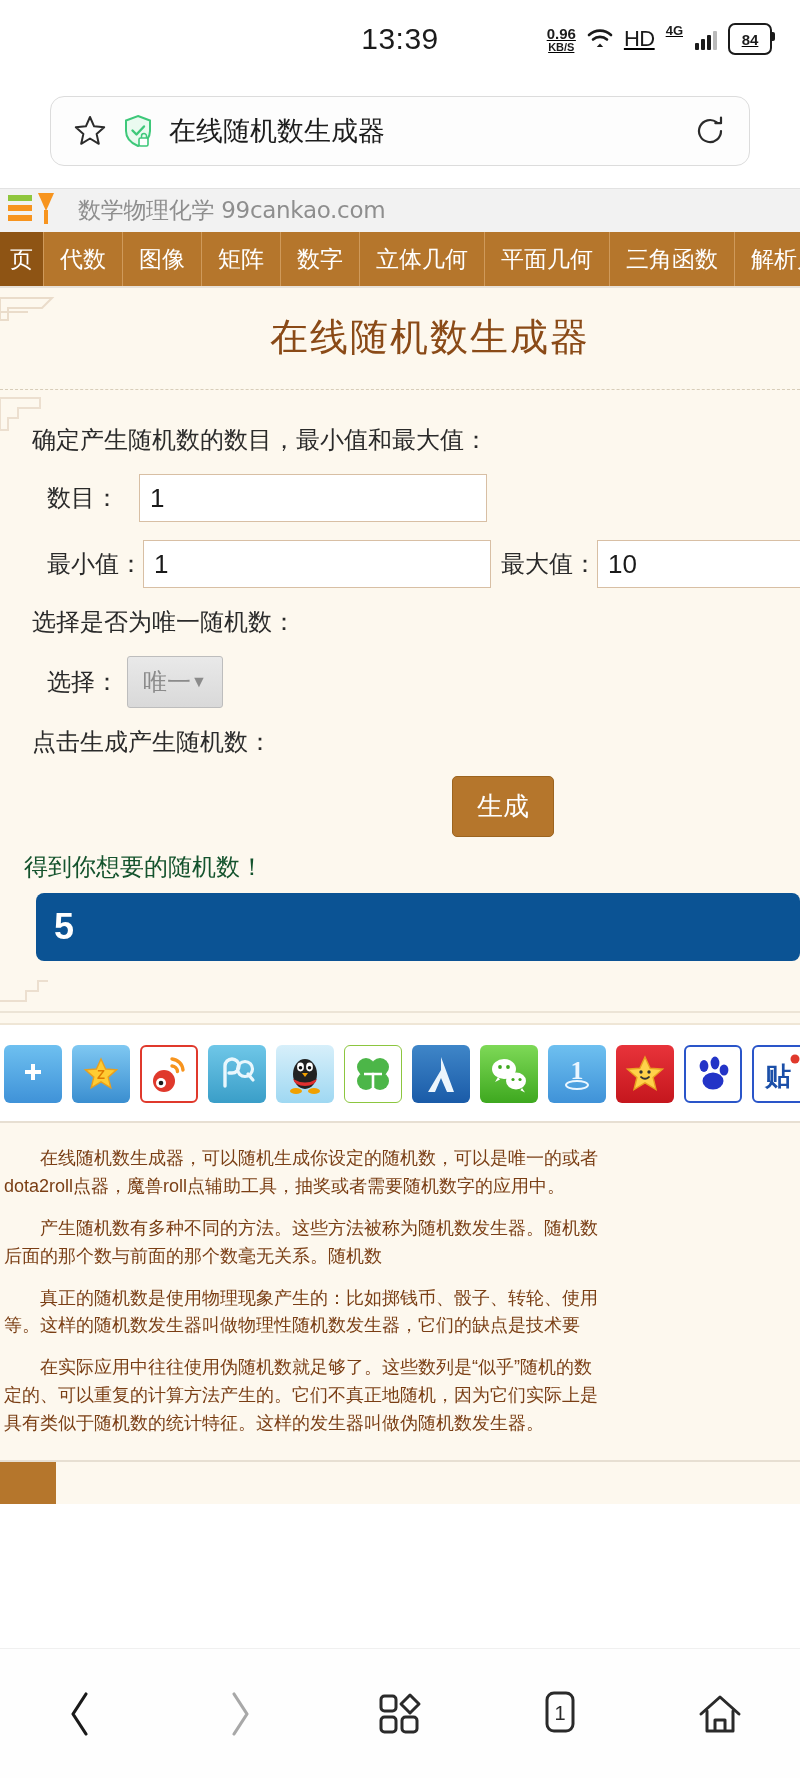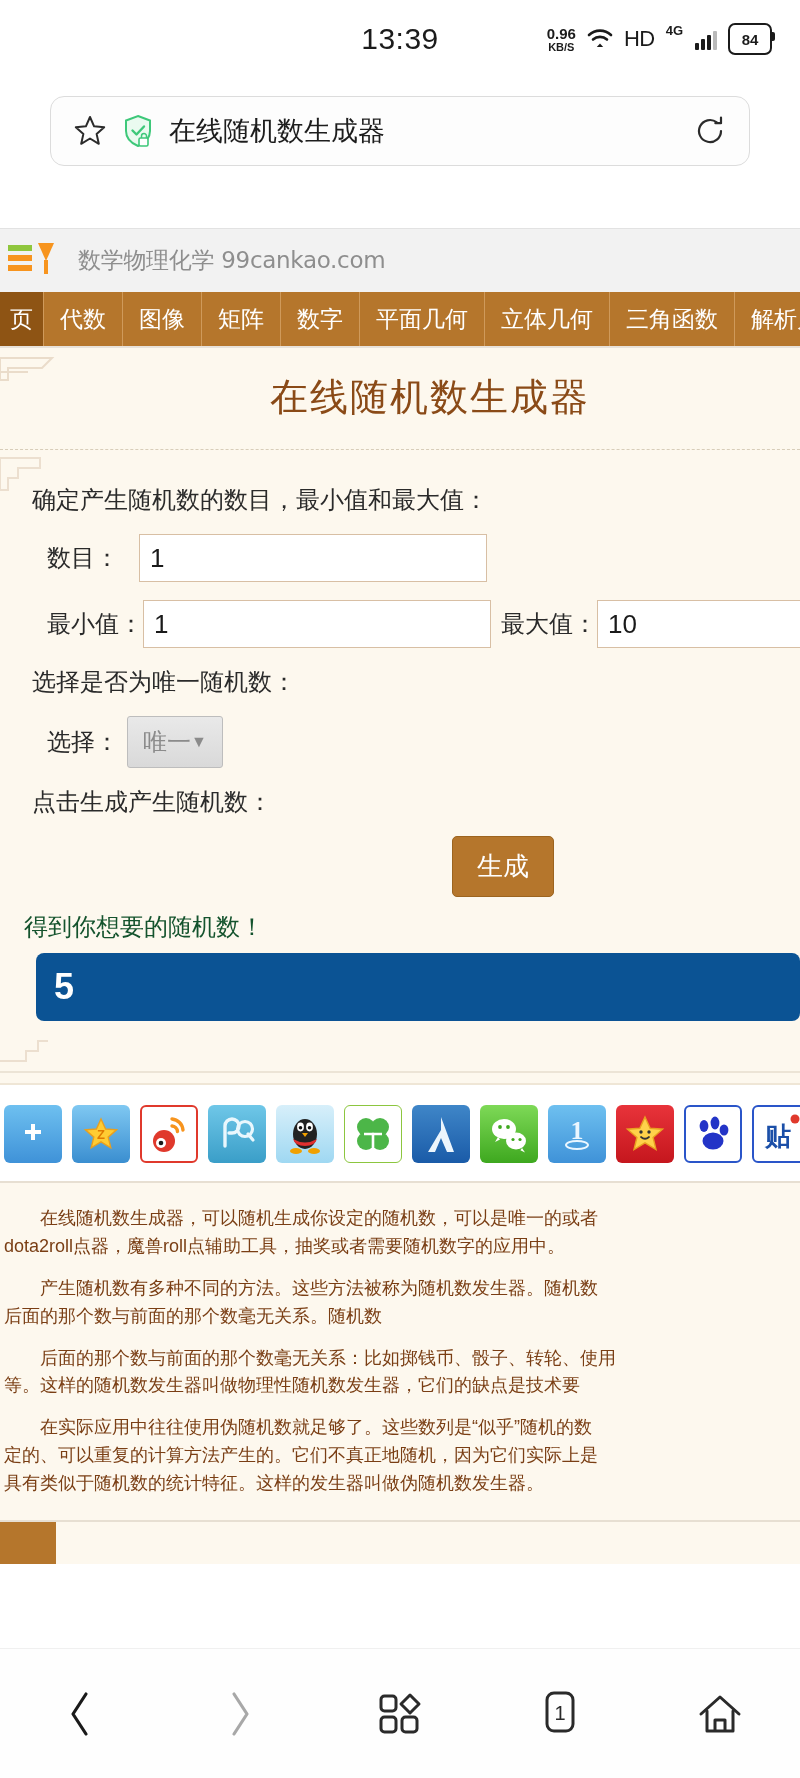--- a/index.html
+++ b/index.html
@@ -25,20 +25,21 @@
     letter-spacing: 0.5px;
   }
   .status-right {
     position: absolute;
     right: 28px;
     top: 50%;
     transform: translateY(-50%);
     display: flex;
     align-items: center;
     gap: 11px;
+    text-decoration: underline;
   }
   .net-speed {
     display: flex; flex-direction: column;
     align-items: center; line-height: 1.0;
     color: #1b1b1b;
   }
   .net-speed .v { font-size: 15px; font-weight: 600; }
   .net-speed .u { font-size: 11px; font-weight: 600; margin-top: 1px; }
   .wifi-ic { width: 26px; height: 22px; position: relative; }
   .hd-text { font-size: 22px; color:#1b1b1b; letter-spacing:-0.5px;}
@@ -77,29 +78,28 @@
     flex: 1;
     font-size: 27px;
     color: #1d1d1d;
     white-space: nowrap;
     overflow: hidden;
   }
   .reload-ic { width:34px; height:34px; flex:none; }
 
   
   .site-header {
-    height: 64px;
+    height: 44px;
     background: #f2f2f2;
     border-top: 1px solid #e2e2e2;
     display: flex;
     align-items: center;
     padding-left: 8px;
     gap: 12px;
     overflow: hidden;
-    margin-top: 40px;
   }
   .logo-mark { width: 58px; height: 40px; flex:none; position:relative;}
   .site-name {
     font-size: 23px;
     color: #8e8e8e;
     font-family: "DejaVu Sans", sans-serif;
     letter-spacing: -0.3px;
     white-space: nowrap;
   }
 
@@ -377,22 +377,22 @@
   </span>
   <span class="site-name">数学物理化学 99cankao.com</span>
 </div>
 
 <div class="navbar">
   <div class="nav-item home">页</div>
   <div class="nav-item">代数</div>
   <div class="nav-item">图像</div>
   <div class="nav-item">矩阵</div>
   <div class="nav-item">数字</div>
+  <div class="nav-item">立体几何</div>
   <div class="nav-item">平面几何</div>
-  <div class="nav-item">立体几何</div>
   <div class="nav-item">三角函数</div>
   <div class="nav-item">解析几何</div>
 </div>
 
 <div class="page">
 
   <div class="title-band">
     <span class="corner-tl">
       <svg width="84" height="42" viewBox="0 0 84 42">
         <path d="M0 4 h52 l-10 10 h-34 v12 h-8 Z" fill="none" stroke="#c8a98a" stroke-width="2"></path>
@@ -561,21 +561,21 @@
 <div class="article">
   <p>
     <span class="ln">在线随机数生成器，可以随机生成你设定的随机数，可以是唯一的或者</span>
     <span class="ln">dota2roll点器，魔兽roll点辅助工具，抽奖或者需要随机数字的应用中。</span>
   </p>
   <p>
     <span class="ln">产生随机数有多种不同的方法。这些方法被称为随机数发生器。随机数</span>
     <span class="ln">后面的那个数与前面的那个数毫无关系。随机数</span>
   </p>
   <p>
-    <span class="ln">后面的那个数与前面的那个数毫无关系：比如掷钱币、骰子、转轮、使用</span>
+    <span class="ln">真正的随机数是使用物理现象产生的：比如掷钱币、骰子、转轮、使用</span>
     <span class="ln">等。这样的随机数发生器叫做物理性随机数发生器，它们的缺点是技术要</span>
   </p>
   <p>
     <span class="ln">在实际应用中往往使用伪随机数就足够了。这些数列是“似乎”随机的数</span>
     <span class="ln">定的、可以重复的计算方法产生的。它们不真正地随机，因为它们实际上是</span>
     <span class="ln">具有类似于随机数的统计特征。这样的发生器叫做伪随机数发生器。</span>
   </p>
 </div>
 <div class="art-footer">
   <span class="tabmark"></span>

